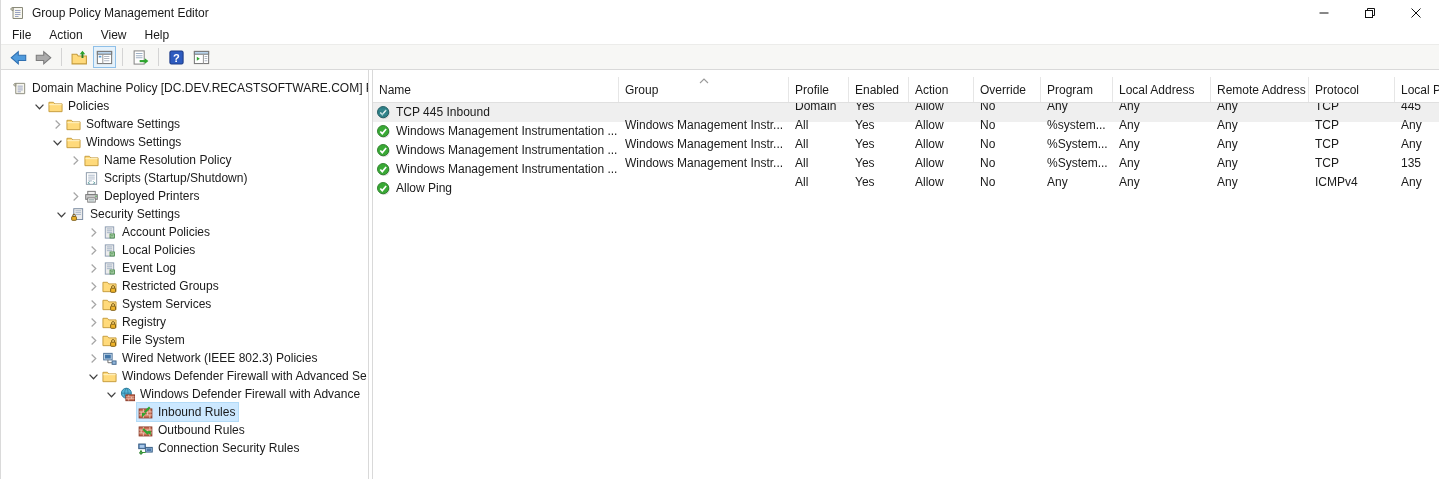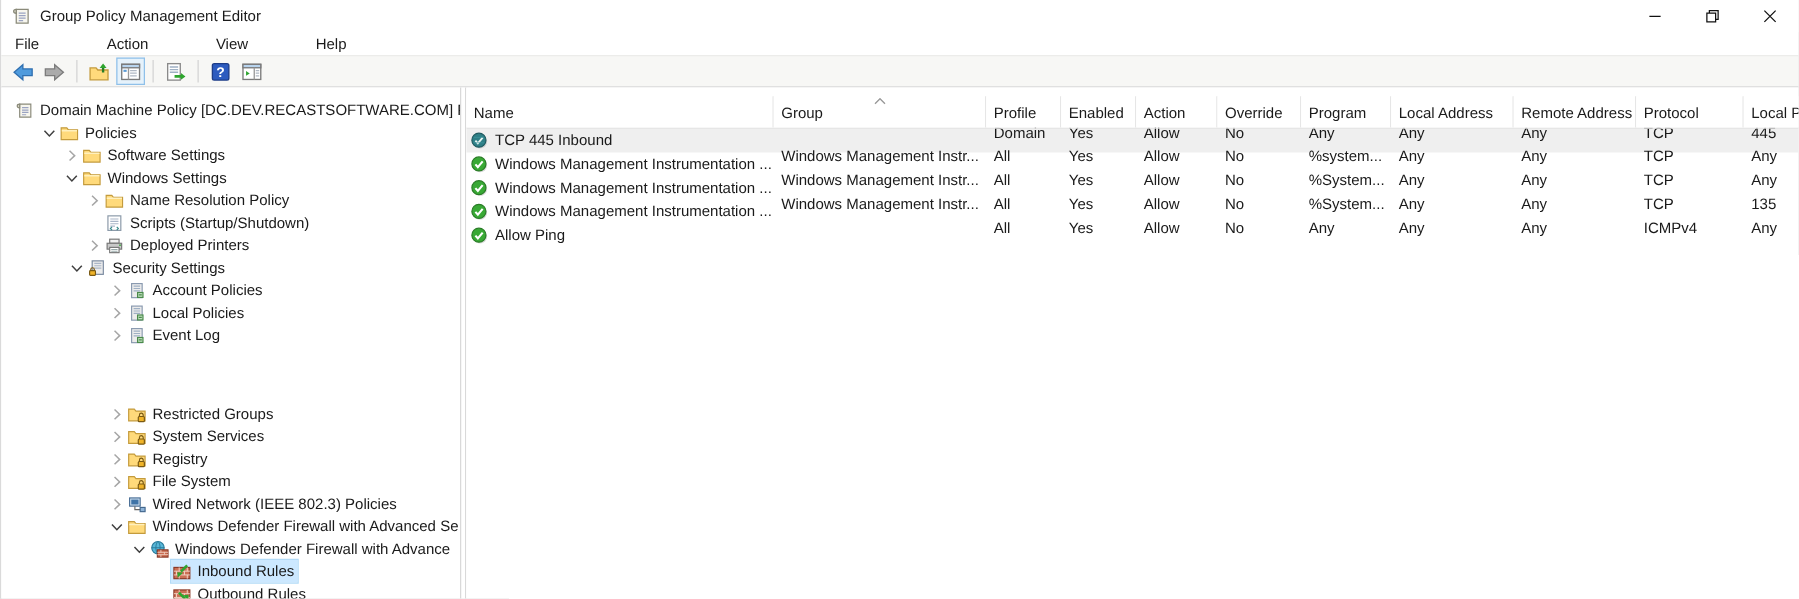--- a/index.html
+++ b/index.html
@@ -9,21 +9,21 @@
 
   
   .titlebar { height:26px; display:flex; align-items:center; padding-left:8px; background:#fff; }
   .titlebar .app-icon { width:16px; height:16px; flex:none; }
   .titlebar .title { margin-left:7px; flex:1; white-space:nowrap; }
   .win-controls { display:flex; height:100%; flex:none; }
   .win-btn { width:46px; height:100%; display:flex; align-items:center; justify-content:center; background:#fff; border:none; padding:0; }
   .win-btn .ic { width:12px; height:12px; }
 
   
-  .menubar { height:18px; display:flex; align-items:center; padding-left:2px; background:#fff;gap:36px; }
+  .menubar { height:18px; display:flex; align-items:center; padding-left:2px; background:#fff; }
   .menu-item { padding:0 9px; height:100%; display:flex; align-items:center; }
 
   
   .toolbar { height:26px; background:#f7f7f5; border-top:1px solid #ececea; border-bottom:1px solid #d9d9d9; display:flex; align-items:center; padding-left:5px; }
   .tb-btn { width:23px; height:22px; display:flex; align-items:center; justify-content:center; border:1px solid transparent; background:transparent; padding:0; margin:0 1px; }
   .tb-btn.active { background:#e6f2fb; border-color:#8fc0e9; }
   .tb-btn .ic { width:17px; height:17px; }
   .tb-sep { width:1px; height:18px; background:#d4d4d4; margin:0 5px; }
 
   
@@ -364,21 +364,21 @@
               <svg viewBox="0 0 16 16">
                 <rect x="3.5" y="2" width="9" height="12" fill="#ececec" stroke="#8a9ab0"></rect>
                 <path d="M5.2 4.2h5.6M5.2 6.2h5.6M5.2 8.2h5.6" stroke="#9fb0c4" fill="none"></path>
                 <rect x="8.6" y="9.6" width="4.6" height="4.2" fill="#bfe0bf" stroke="#4a8a4a"></rect>
                 <path d="M9.6 11.6h2.6" stroke="#4a8a4a"></path>
               </svg>
             </span>
             <span class="tree-label">Event Log</span>
           </span>
         </div>
-        <div class="tree-row" style="padding-left: 84px; margin-top: 45px;">
+        <div class="tree-row" style="padding-left: 84px;">
           <span class="expander">
             <span class="ic">
               <svg viewBox="0 0 16 16">
                 <path d="M6 3.8 10.4 8 6 12.2" fill="none" stroke="#a6a6a6" stroke-width="1.3"></path>
               </svg>
             </span>
           </span>
           <span class="tree-inner">
             <span class="tree-icon">
               <svg viewBox="0 0 16 16">

